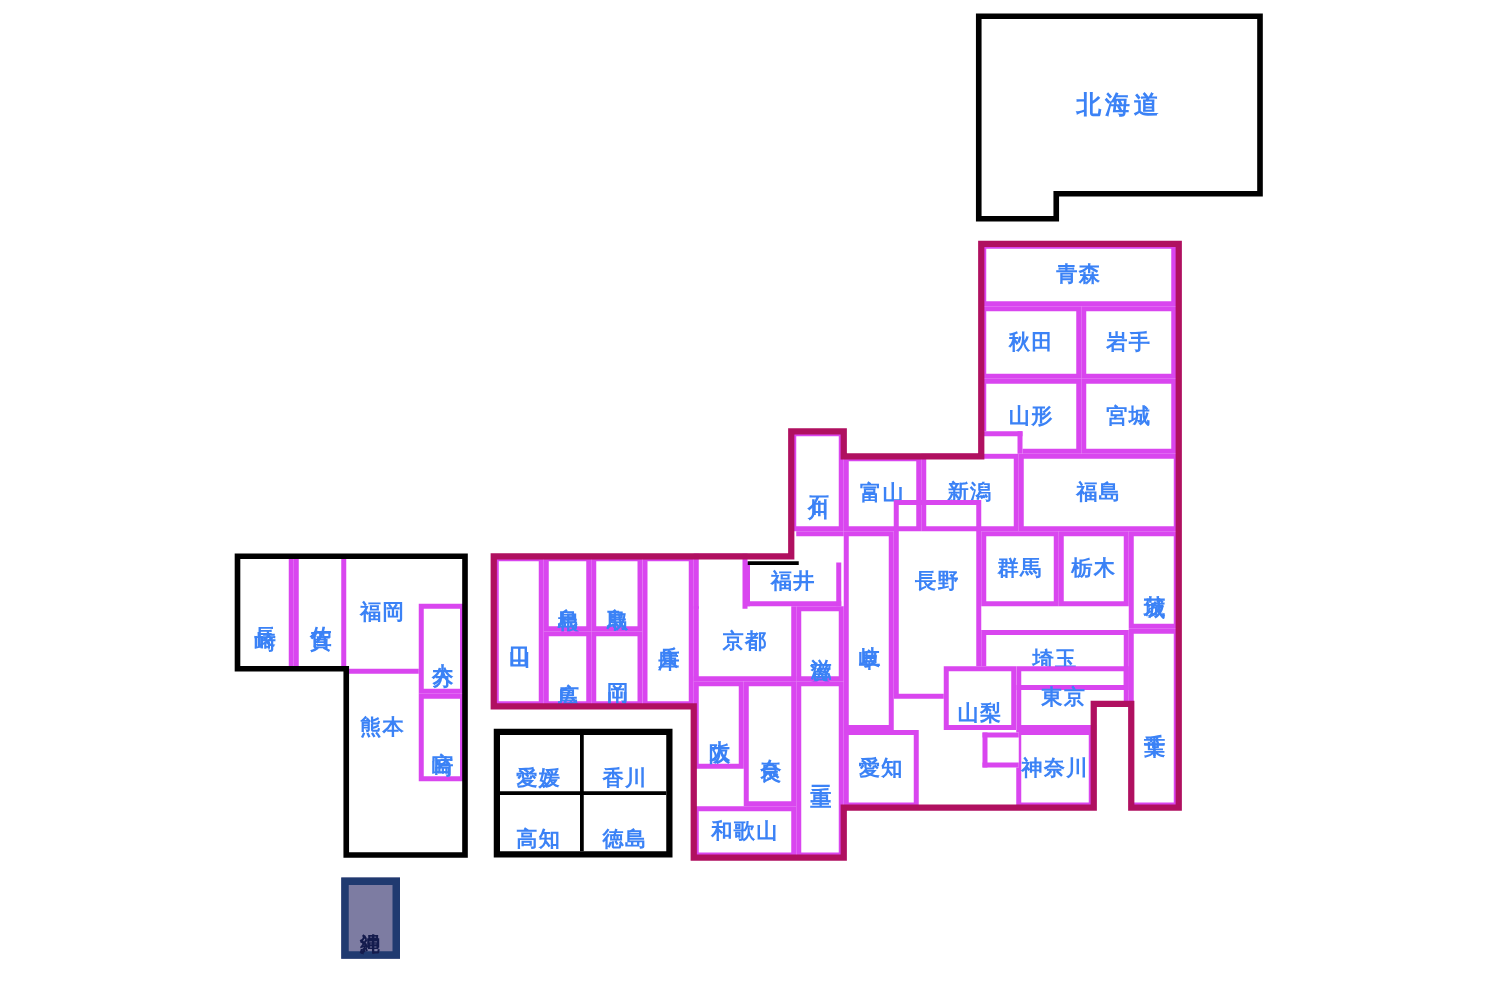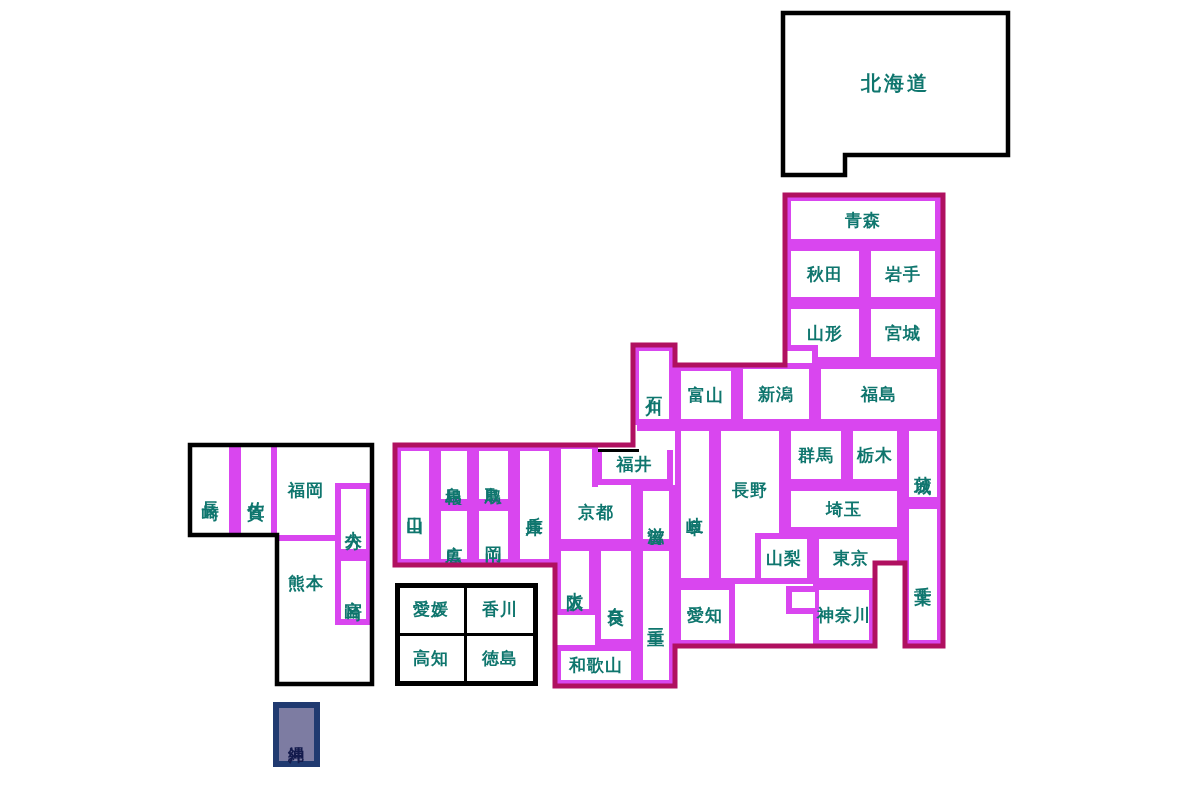--- a/index.html
+++ b/index.html
@@ -1,24 +1,24 @@
 <!DOCTYPE html>
 <html><head>
 <meta charset="utf-8">
 <style>
   html,body{margin:0;padding:0;background:#fff;}
   #stage{position:relative;width:1200px;height:800px;background:#fff;overflow:hidden;
          font-family:"DejaVu Sans","Liberation Sans",sans-serif;}
   .box{position:absolute;box-sizing:border-box;display:flex;align-items:center;justify-content:center;
-       border:6px solid #d946ef;background:transparent;z-index:1;}
+       border:4px solid #d946ef;background:transparent;z-index:1;}
   .nb{border:none;}
   .nb-t{border-top:none;}.nb-r{border-right:none;}.nb-b{border-bottom:none;}.nb-l{border-left:none;}
   .bg{background:#fff;}
-  .z2{z-index:2;}.z3{z-index:3;}
-  .lbl{font-weight:bold;font-size:17px;color:#0f766e;line-height:1.08;letter-spacing:1px;white-space:nowrap;}
+  .z2{z-index:2;align-items:flex-end;}.z3{z-index:3;}
+  .lbl{font-weight:bold;font-size:17px;color:#3b82f6;line-height:1.08;letter-spacing:1px;white-space:nowrap;}
   .v .lbl{writing-mode:vertical-rl;text-orientation:upright;letter-spacing:2px;}
   .big .lbl{font-size:20px;letter-spacing:3px;}
   .line{position:absolute;background:#000;z-index:1;}
   #outlines{position:absolute;left:0;top:0;z-index:10;pointer-events:none;}
   #okinawa{position:absolute;box-sizing:border-box;left:273px;top:702px;width:47px;height:65px;
            border:6px solid #203a70;background:#7d7ca2;display:flex;align-items:center;justify-content:center;z-index:1;}
   #okinawa .lbl{color:#141b4d;font-size:16px;writing-mode:vertical-rl;text-orientation:upright;}
   #shikoku{position:absolute;box-sizing:border-box;left:395px;top:583px;width:143px;height:103px;
            border:5px solid #000;background:#fff;z-index:1;}
 </style>
@@ -70,38 +70,38 @@
 
   <div class="box" style="left:785px;top:425px;width:62px;height:60px">
     <span class="lbl">群馬</span>
     </div>
   <div class="box" style="left:847px;top:425px;width:56px;height:60px">
     <span class="lbl">栃木</span>
     </div>
   <div class="box v" style="left:903px;top:425px;width:40px;height:78px">
     <span class="lbl">茨城</span>
     </div>
-  <div class="box" style="left:785px;top:485px;width:118px;height:48px">
+  <div class="box" style="left:785px;top:504px;width:118px;height:48px">
     <span class="lbl">埼玉</span>
     </div>
   <div class="box v" style="left:903px;top:503px;width:40px;height:143px">
     <span class="lbl">千葉</span>
     </div>
   <div class="box" style="left:813px;top:584px;width:62px;height:62px">
     <span class="lbl">神奈川</span>
     </div>
   <div class="box" style="left:813px;top:533px;width:90px;height:51px;padding-right:14px">
     <span class="lbl">東京</span>
     </div>
 
   <div class="box nb-r bg z3" style="left:786px;top:586px;width:29px;height:28px"></div>
 
   <div class="box nb bg z3" style="left:877px;top:565px;width:26px;height:80px"></div>
 
-  <div class="box" style="left:715px;top:425px;width:70px;height:159px;padding-bottom:28px">
+  <div class="box" style="left:715px;top:400px;width:70px;height:159px;padding-bottom:28px">
     <span class="lbl">長野</span>
     </div>
   <div class="box v" style="left:675px;top:425px;width:40px;height:159px">
     <span class="lbl">岐阜</span>
     </div>
   <div class="box bg z2" style="left:755px;top:533px;width:58px;height:51px">
     <span class="lbl">山梨</span>
     </div>
   <div class="box" style="left:675px;top:584px;width:60px;height:62px">
     <span class="lbl">愛知</span>

